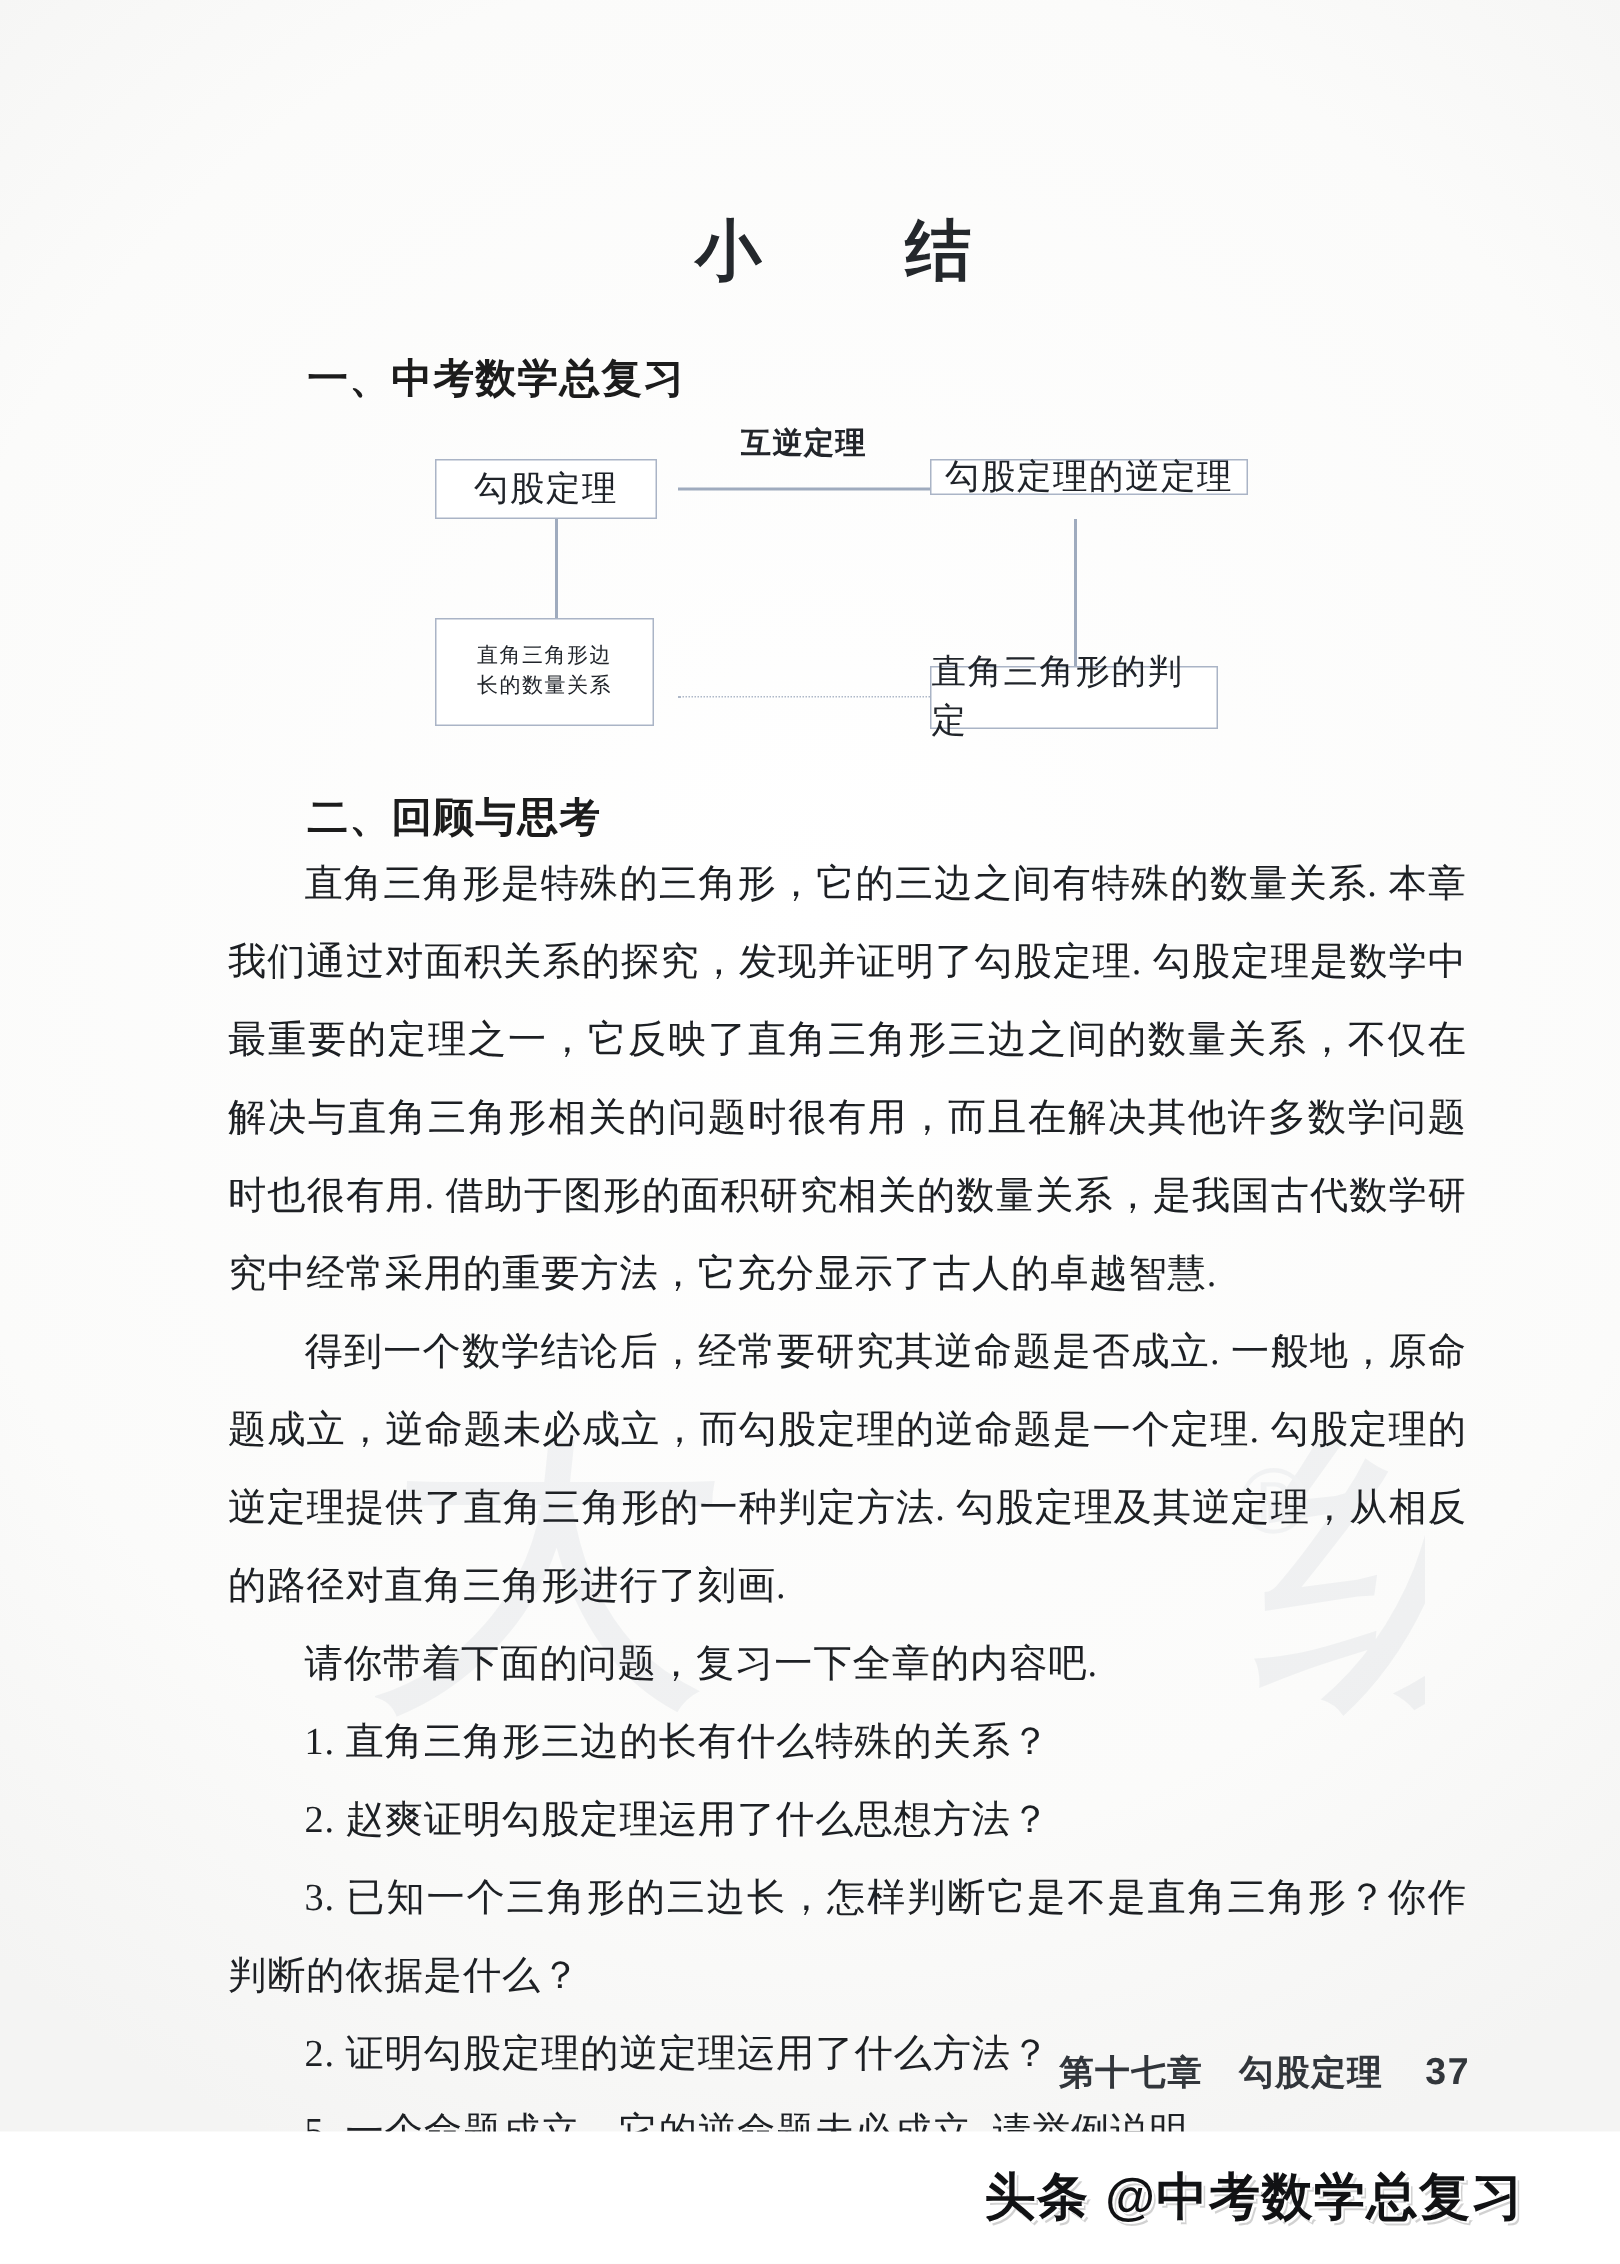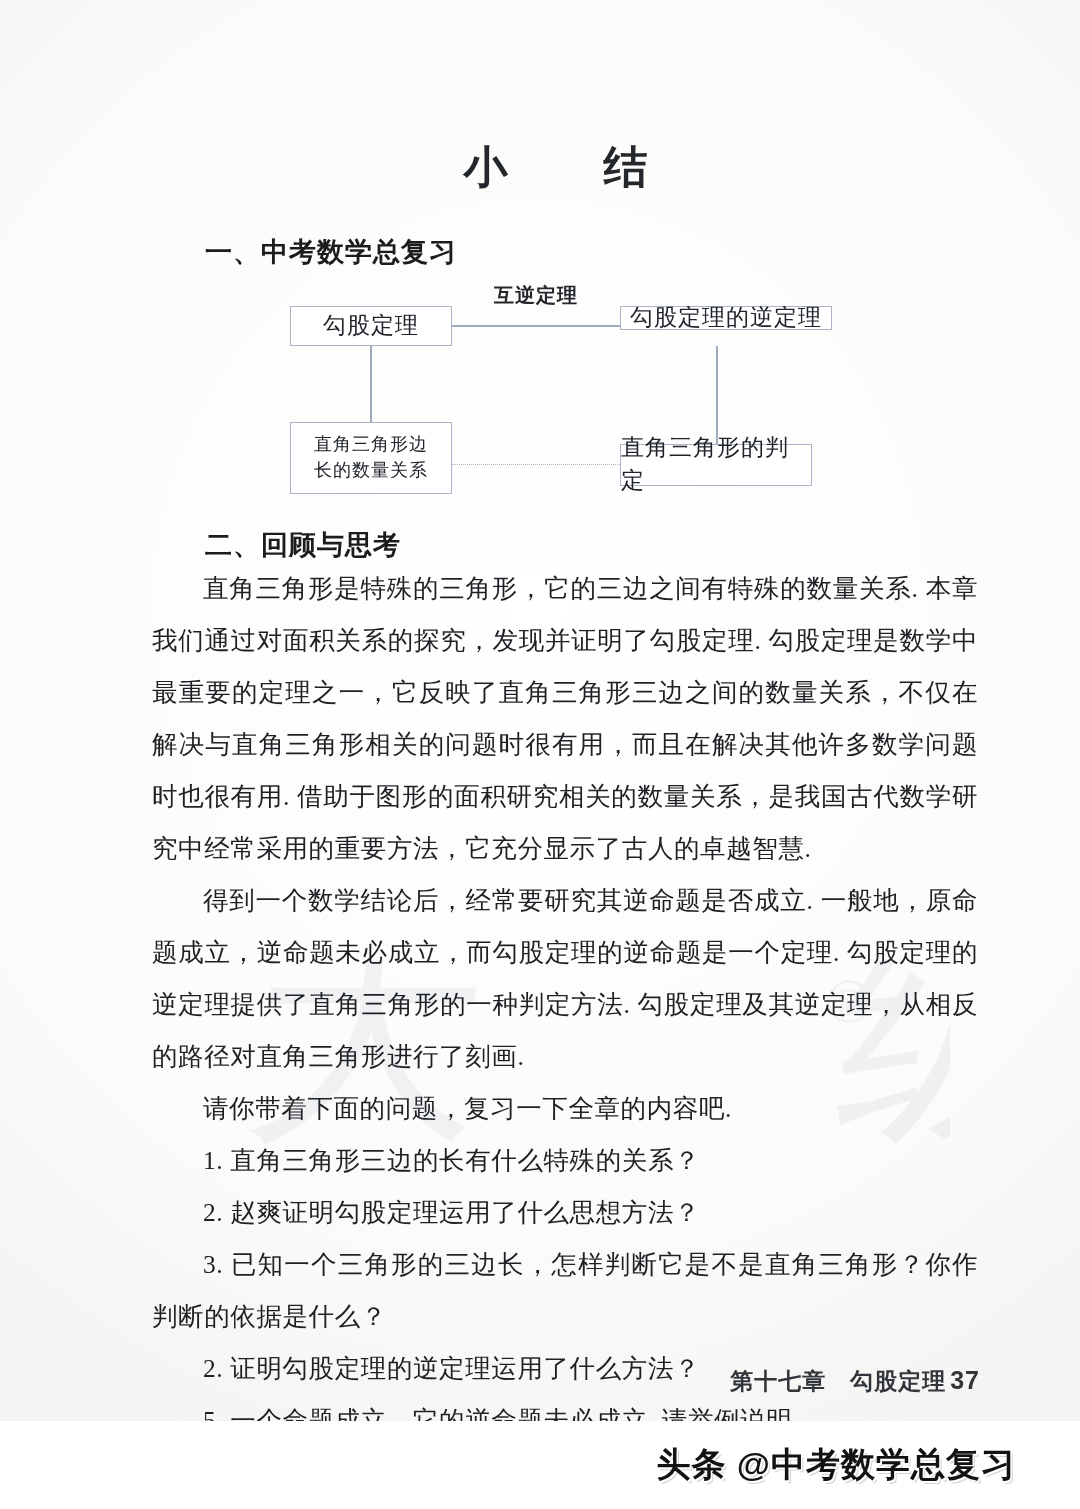--- a/index.html
+++ b/index.html
@@ -108,23 +108,23 @@
     display: flex;
     flex-direction: column;
     align-items: center;
     justify-content: center;
     font-size: 23px;
     color: #20242a;
     letter-spacing: 1px;
     line-height: 1.42;
     font-family: "Liberation Serif", "DejaVu Serif", serif;
   }
-  #dbox-pythagoras   { left: 20px;  top: 14px;  width: 162px; height: 40px; }
+  #dbox-pythagoras   { left: 20px;  top: 14px;  width: 148px; height: 40px; }
   #dbox-converse     { left: 350px; top: 14px;  width: 212px; height: 24px; }
-  #dbox-side-relation{ left: 20px;  top: 130px; width: 162px; height: 72px; font-size: 18px; }
+  #dbox-side-relation{ left: 20px;  top: 120px; width: 146px; height: 72px; font-size: 14px; }
   #dbox-judgement    { left: 350px; top: 152px; width: 192px; height: 42px; align-items: center; }
 
   .dline {
     position: absolute;
     background: #9fabbe;
   }
   .dline-h { height: 1.6px; }
   .dline-v { width: 1.6px; }
 
   
@@ -191,21 +191,21 @@
     position: absolute;
     right: 100px;
     top: 1366px;
     font-size: 23px;
     font-weight: 700;
     color: #32363b;
     letter-spacing: 1px;
     font-family: "Liberation Sans", "DejaVu Sans", sans-serif;
     white-space: nowrap;
   }
-  .page-footer .chapter { margin-right: 4px; }
+  .page-footer .chapter { margin-right: 28px; }
   .page-footer .folio   { font-size: 25px; }
 
   
   .brand-bar {
     position: absolute;
     left: 0;
     right: 0;
     bottom: 0;
     height: 88px;
     background: #ffffff;

